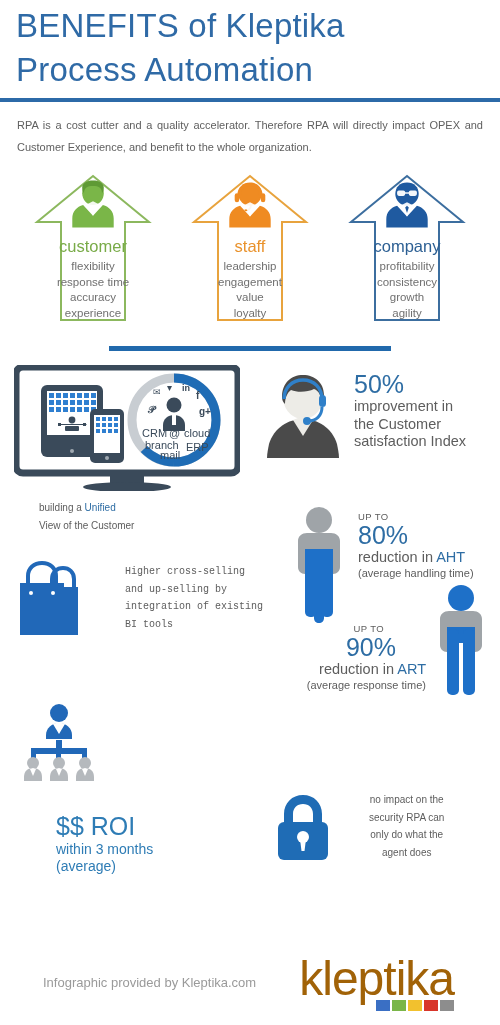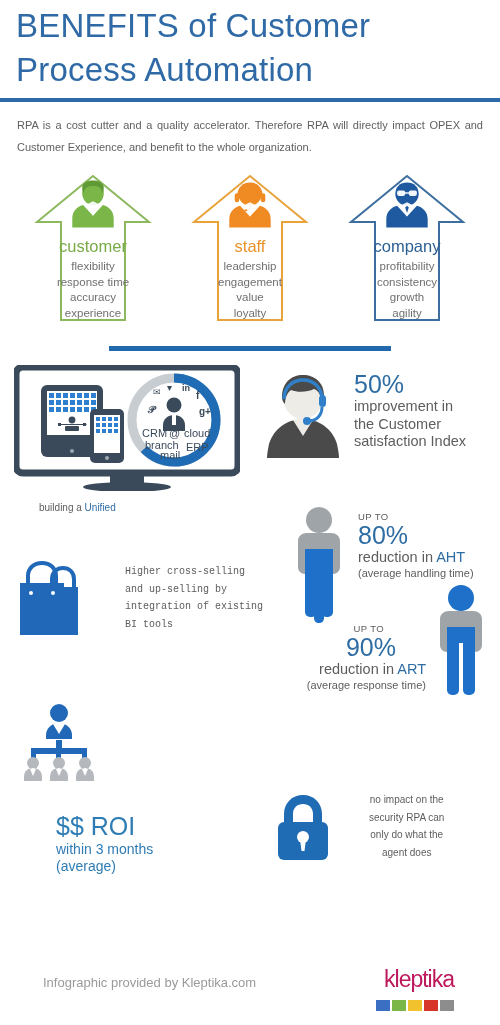--- a/index.html
+++ b/index.html
@@ -81,33 +81,33 @@
     position:absolute;left:0;bottom:0;width:468px;height:72px;
   }
   .credit{
     position:absolute;left:43px;top:22px;
     font-size:13px;color:#9a9a9a;
   }
   .logo{
     position:absolute;right:14px;top:6px;text-align:right;
   }
   .logo-word{
-    font-size:23px;color:#be185d;letter-spacing:-1px;line-height:40px;
+    font-size:48px;color:#a16207;letter-spacing:-1px;line-height:40px;
     font-family:"Liberation Sans", sans-serif;
   }
   .swatches{display:flex;justify-content:flex-end;gap:2px;margin-top:1px;}
   .sw{width:14px;height:11px;}
 </style>
 </head>
 <body>
 
 <div class="page">
 
   <div class="title-block">
-    <div class="title-line">BENEFITS of Customer</div>
+    <div class="title-line">BENEFITS of Kleptika</div>
     <div class="title-line">Process Automation</div>
   </div>
   <div class="hr-top"></div>
 
   <div class="intro">RPA is a cost cutter and a quality accelerator. Therefore RPA will directly impact OPEX and Customer Experience, and benefit to the whole organization.</div>
 
   <div class="arrows">
 
     <div class="arrow-col">
       <svg class="arrow-svg" width="120" height="160" viewBox="0 0 120 160">
@@ -259,20 +259,21 @@
           <text x="128" y="72">CRM</text>
           <text x="155" y="72">@</text>
           <text x="170" y="72">cloud</text>
           <text x="131" y="84">branch</text>
           <text x="172" y="86">ERP</text>
           <text x="146" y="94">mail</text>
         </g>
       </svg>
       <div class="para" style="margin-top:4px;">
         <span>building a </span><span class="accent">Unified</span><br>
+        <span>View of the Customer</span>
       </div>
     </div>
 
     <div class="cell" style="left:262px;top:2px;width:238px;">
       <div style="display:flex;align-items:flex-start;">
         <svg width="82" height="96" viewBox="0 0 82 96">
           <path d="M41 10c-13 0-20 8-20 20 0 12 9 22 20 22s20-10 20-22c0-12-7-20-20-20z" fill="#edece7"></path>
           <path d="M20 30c0-14 9-22 21-22s21 8 21 20c0 4-1 7-2 9-1-9-3-13-8-15-6 3-16 4-23 1-4 3-6 8-6 14-2-2-3-4-3-7z" fill="#4a4a4a"></path>
           <path d="M41 52c-15 0-29 9-34 25-1 5-2 10-2 14h72c0-4-1-9-2-14-5-16-19-25-34-25z" fill="#4a4a4a"></path>
           <path d="M31 53l10 16 10-16-10-4-10 4z" fill="#edece7"></path>

